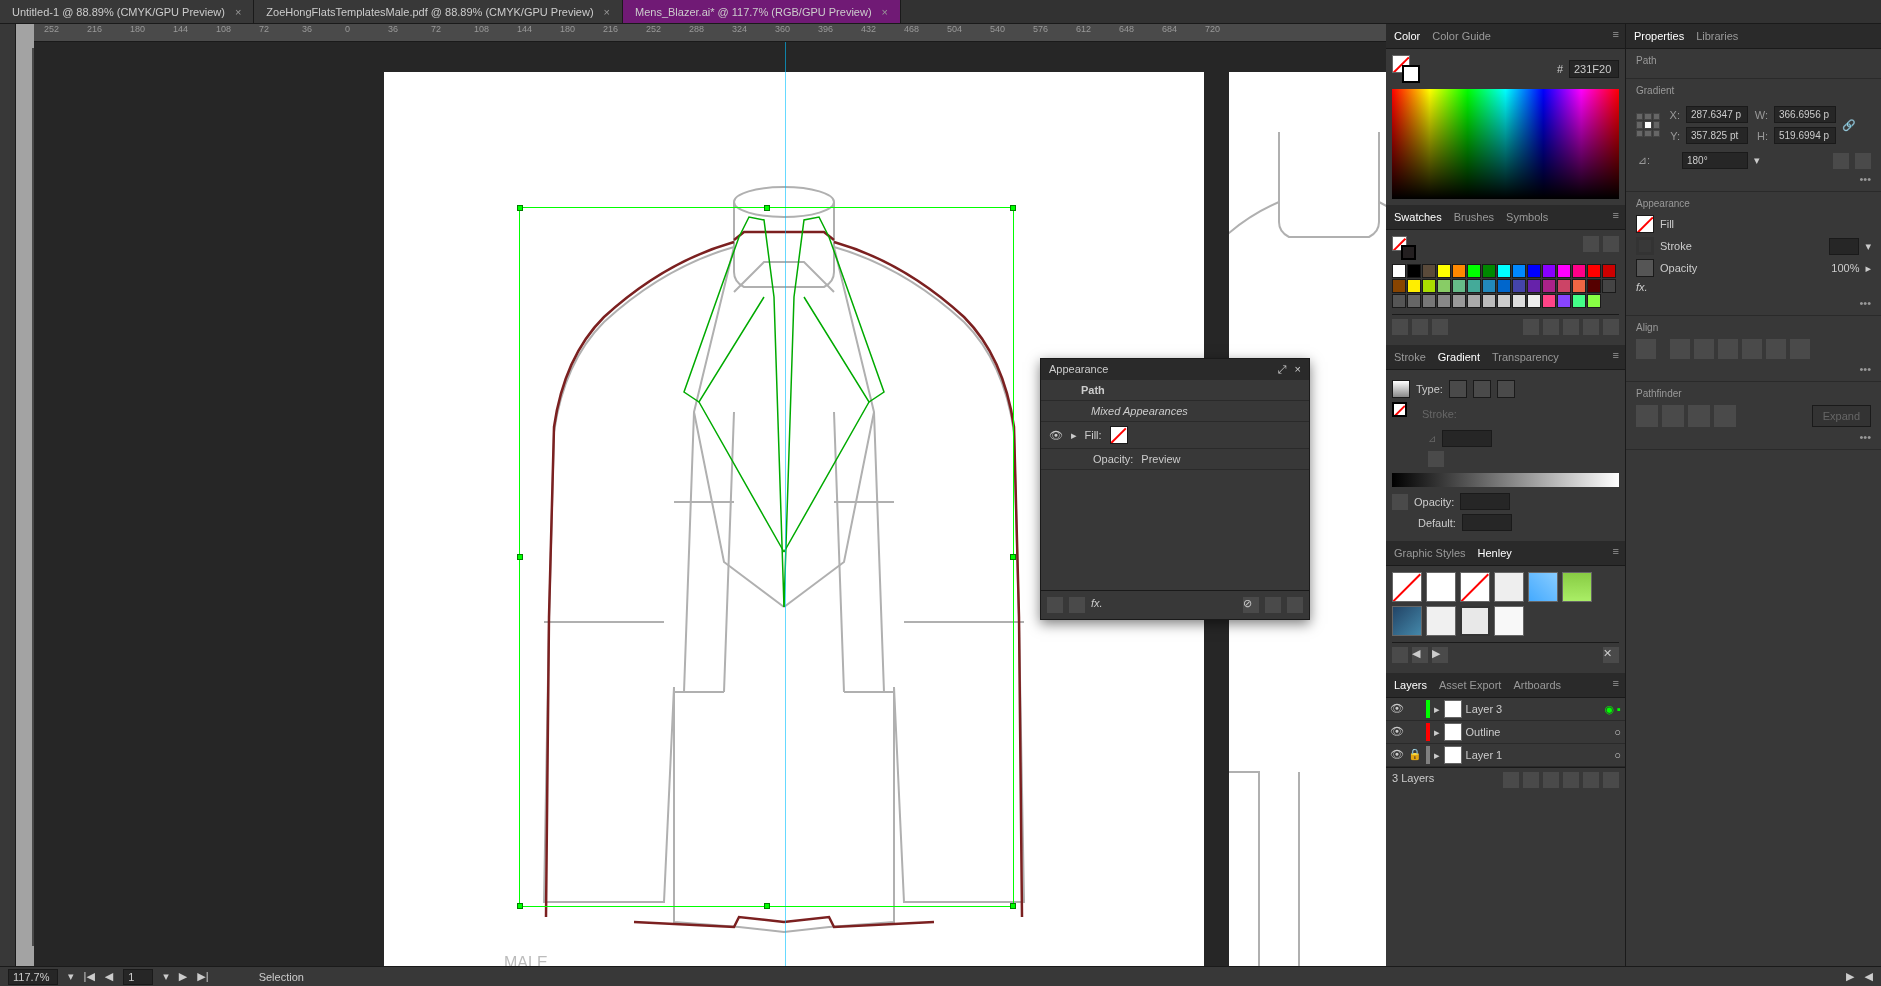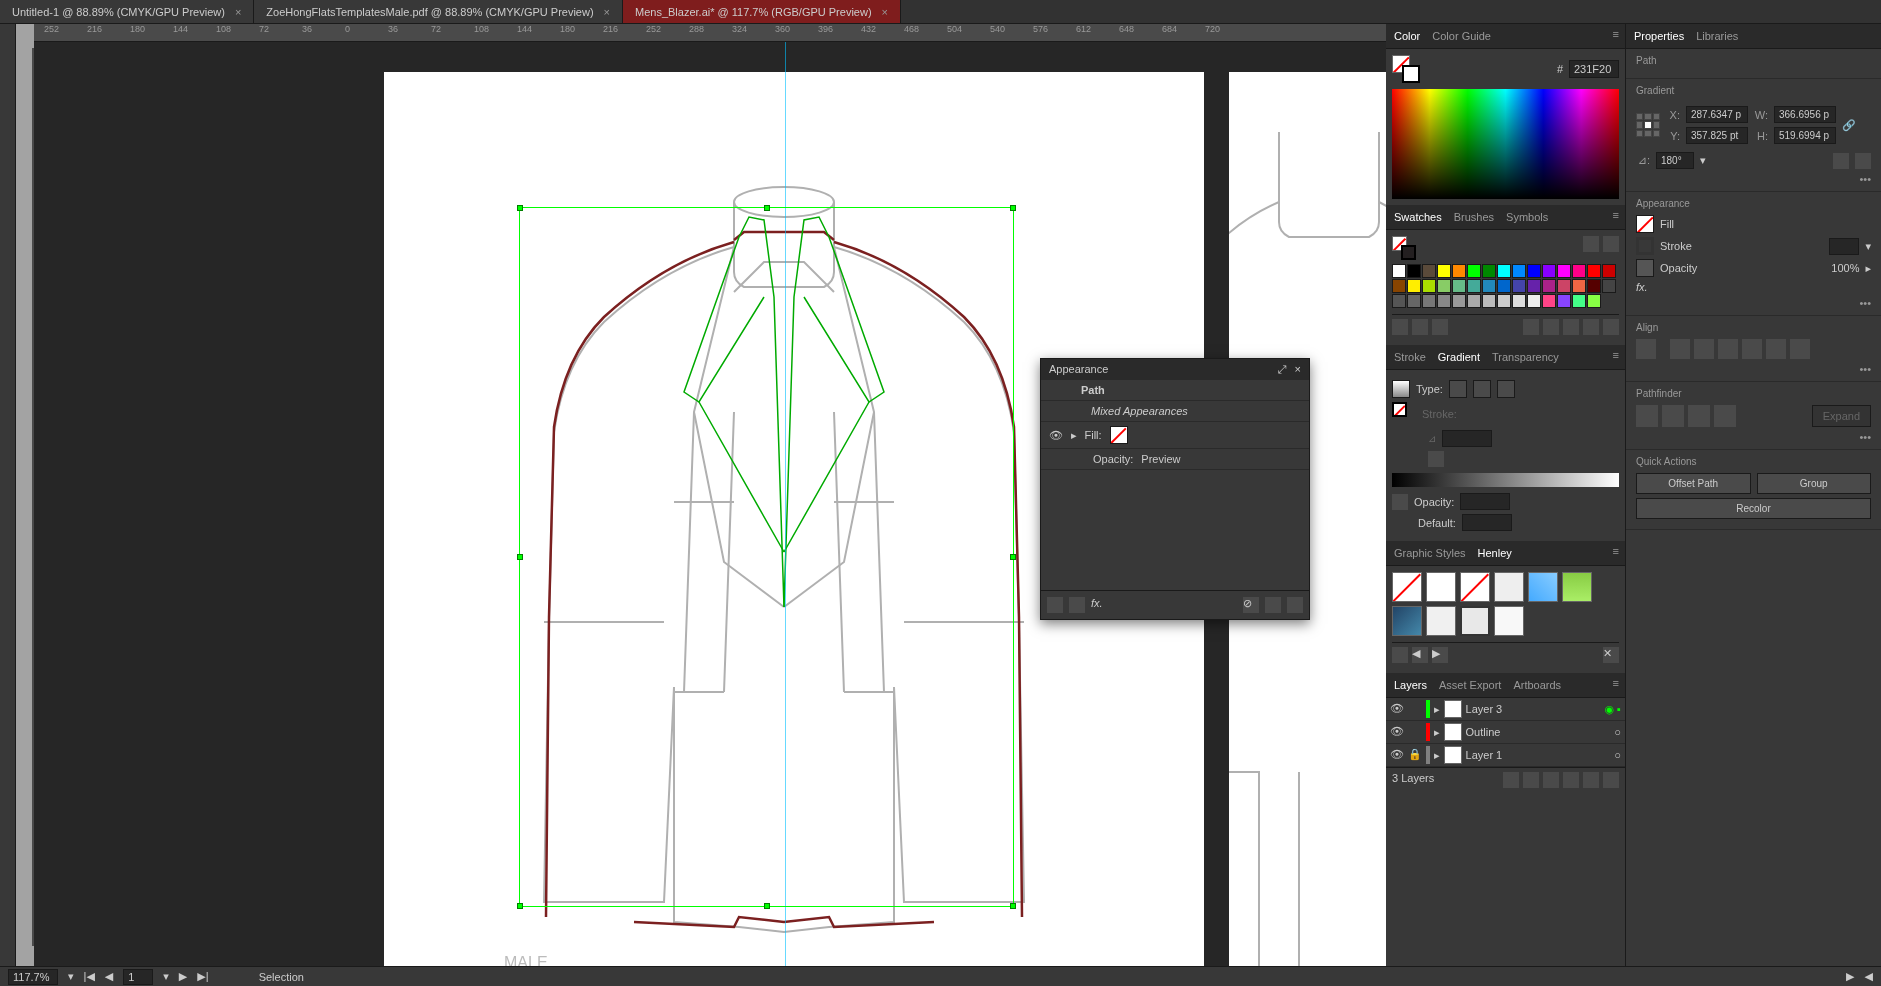--- a/index.html
+++ b/index.html
@@ -1,19 +1,19 @@
 <!DOCTYPE html>
 <html><head>
 <meta charset="utf-8">
 <style>
 *{margin:0;padding:0;box-sizing:border-box;font-family:'Segoe UI',Tahoma,sans-serif;font-size:11px;color:#ccc;}
 body{background:#323232;overflow:hidden;width:1881px;height:986px;}
 .tabs{display:flex;background:#323232;height:24px;border-bottom:1px solid #1a1a1a;}
 .tab{padding:4px 12px;background:#383838;border-right:1px solid #1a1a1a;display:flex;align-items:center;cursor:pointer;}
-.tab.active{background:#7f1d1d;}
+.tab.active{background:#701a75;}
 .tab-close{margin-left:10px;color:#999;}
 .main{display:flex;height:calc(100% - 44px);}
 .toolbar{width:16px;background:#383838;border-right:1px solid #1a1a1a;}
 .ruler-h{height:18px;background:#4a4a4a;border-bottom:1px solid #1a1a1a;margin-left:18px;position:relative;overflow:hidden;}
 .ruler-v{width:18px;background:#4a4a4a;border-right:1px solid #1a1a1a;position:absolute;top:24px;bottom:20px;left:16px;}
 .ruler-tick{position:absolute;font-size:9px;color:#999;}
 .canvas-wrap{flex:1;position:relative;background:#a3a3a3;}
 .canvas-area{position:absolute;top:18px;left:18px;right:0;bottom:0;overflow:hidden;background:#262626;}
 .artboard{position:absolute;background:#fff;}
 .ab1{left:350px;top:30px;width:820px;height:920px;}
@@ -436,21 +436,21 @@
                 <span class="prop-label">Y:</span>
                 <input class="prop-input" value="357.825 pt" style="">
                 <span class="prop-label">H:</span>
                 <input class="prop-input" value="519.6994 p" style="">
               </div>
           </div>
           <span>🔗</span>
         </div>
         <div class="prop-row">
             <span class="prop-label">⊿:</span>
-            <input class="prop-input" style="width: 38px;" value="180°">
+            <input class="prop-input" style="width: 66px; margin-left: 26px;" value="180°">
             <span>▾</span>
             <div style="flex:1"></div>
             <div class="tool-icon"></div>
             <div class="tool-icon"></div>
           </div>
         <div style="text-align:right;color:#999">•••</div>
       </div>
       <div class="prop-section">
         <div class="prop-title">Appearance</div>
         <div class="prop-row">
@@ -494,30 +494,20 @@
         <div class="prop-title">Pathfinder</div>
         <div class="pf-icons">
           <div class="pf-icon"></div>
           <div class="pf-icon"></div>
           <div class="pf-icon"></div>
           <div class="pf-icon"></div>
           <div style="flex:1"></div>
           <div class="expand-btn">Expand</div>
         </div>
         <div style="text-align:right;color:#999;margin-top:4px">•••</div>
-      </div>
-      <div class="prop-section">
-        <div class="prop-title">Quick Actions</div>
-        <div class="prop-row">
-          <div class="prop-btn">Offset Path</div>
-          <div class="prop-btn">Group</div>
-        </div>
-        <div class="prop-row">
-          <div class="prop-btn">Recolor</div>
-        </div>
       </div>
     </div>
   </div>
 </div>
 
 <div class="appearance-panel">
   <div class="app-header">
     <span>Appearance</span>
     <div><span style="margin-right:8px">⤢</span><span>×</span></div>
   </div>

